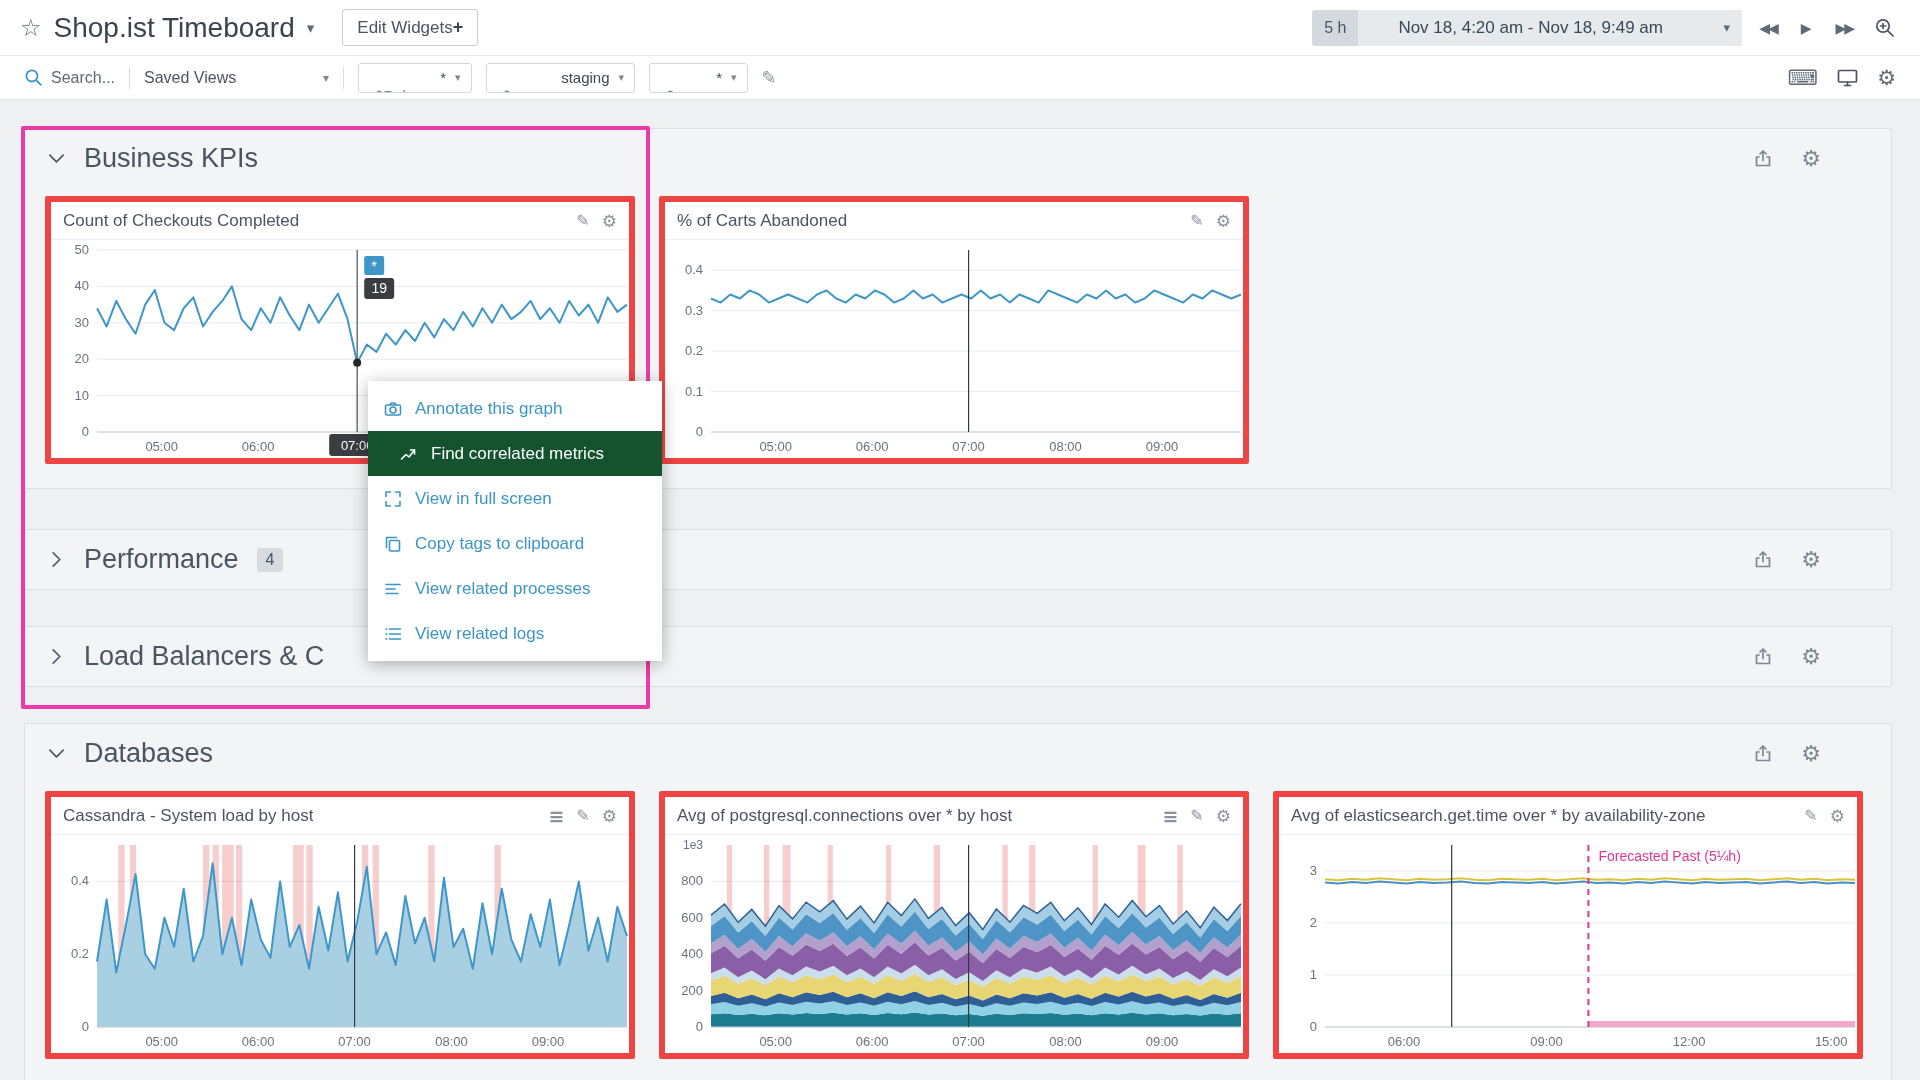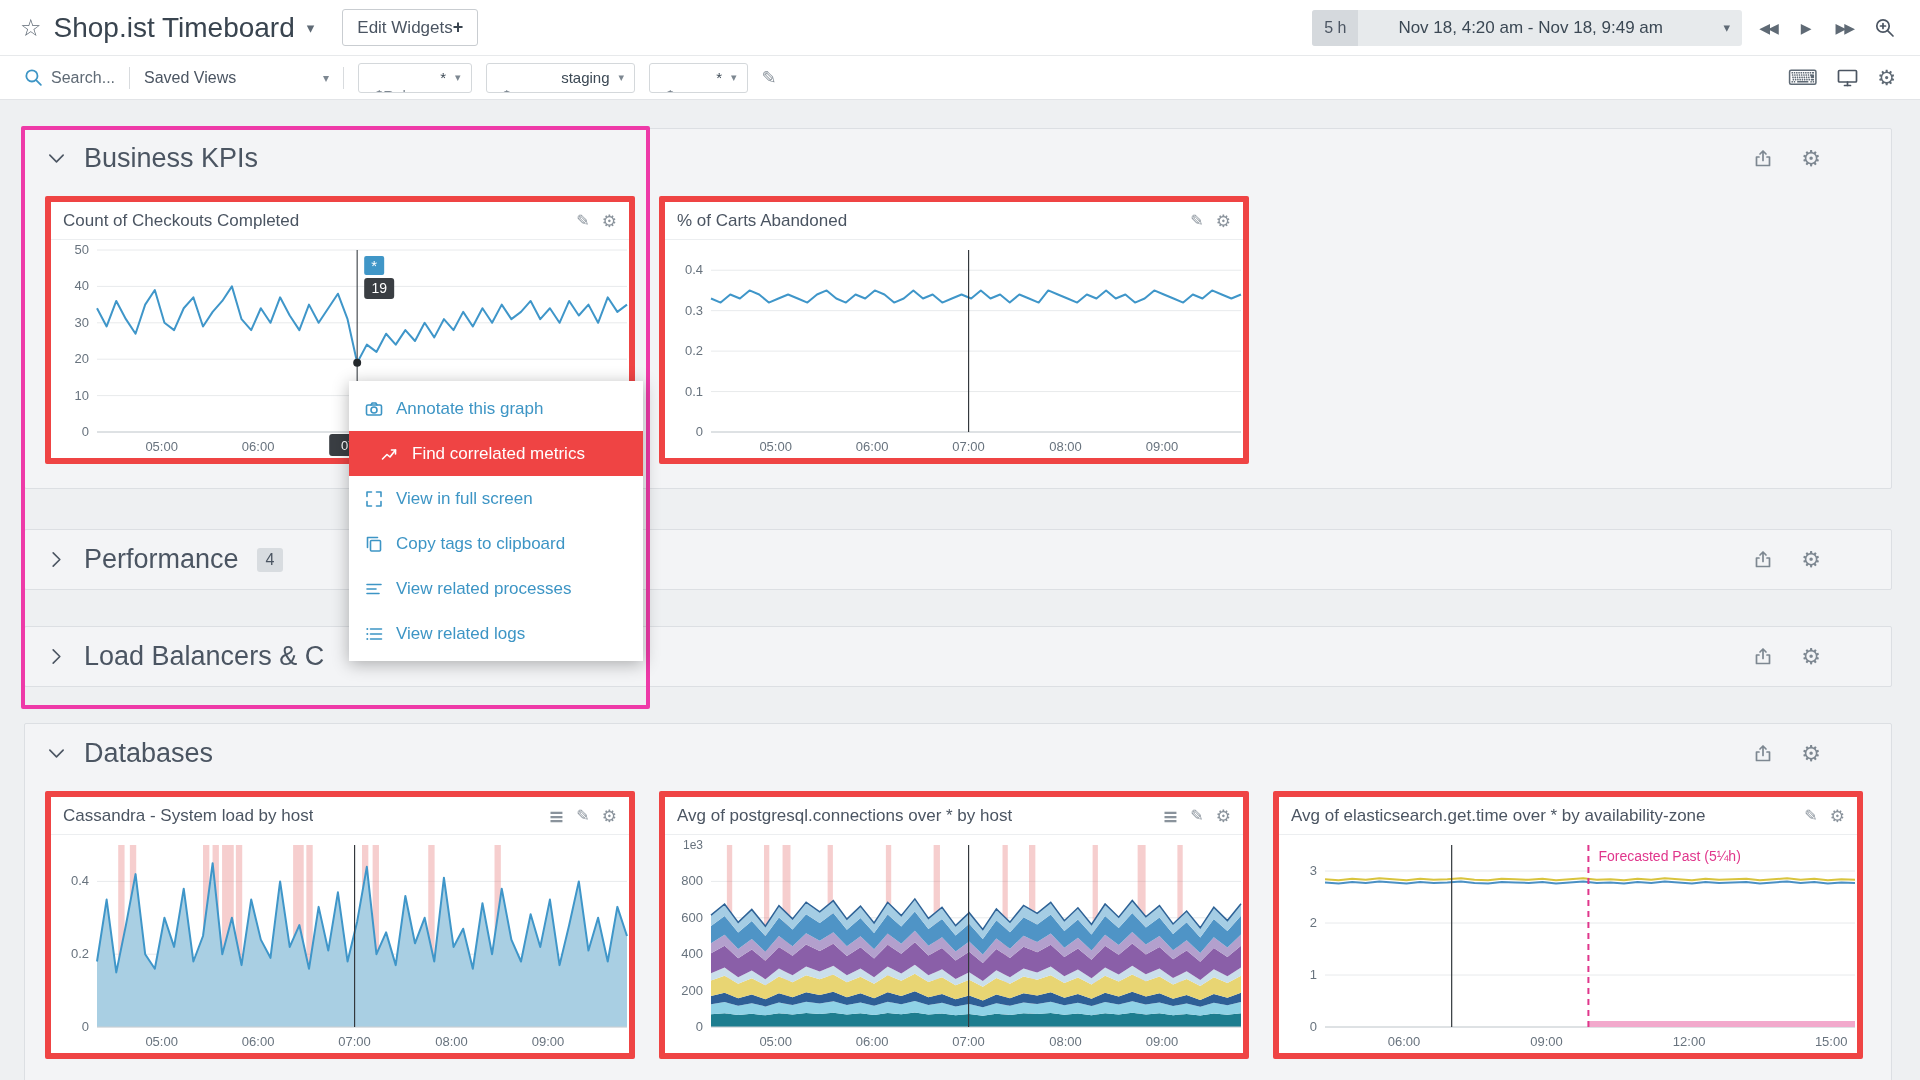--- a/index.html
+++ b/index.html
@@ -68,24 +68,24 @@
   .w-icons .gear { font-size:17px; }
   .w-icons .btn-active { background:#dfe3e6; border-radius:3px; padding:1px 7px; }
   .chart { height:218px; width:100%; }
   svg text { font-family:"Liberation Sans", sans-serif; }
   .widget.stub { min-height:150px; }
 
   
   .highlight-box { position:absolute; left:21px; top:126px; width:629px; height:583px; border:4px solid #ee3aa8; border-radius:2px; pointer-events:none; z-index:40; }
 
   
-  .context-menu { position:absolute; left:349px; top:381px; width:294px; background:#fff; box-shadow:0 3px 16px rgba(0,0,0,.3); z-index:50; padding:5px 0; }
+  .context-menu { position:absolute; left:368px; top:381px; width:294px; background:#fff; box-shadow:0 3px 16px rgba(0,0,0,.3); z-index:50; padding:5px 0; }
   .menu-item { height:45px; display:flex; align-items:center; gap:13px; padding:0 16px; font-size:17px; color:#3d95c5; cursor:pointer; }
   .menu-item svg { stroke:currentColor; fill:none; stroke-width:1.6; stroke-linecap:round; stroke-linejoin:round; flex:0 0 auto; }
-  .menu-item.selected { background:#ef4444; color:#fff;padding-left:32px; }
+  .menu-item.selected { background:#14532d; color:#fff;padding-left:32px; }
 
   .stroke-icon { fill:none; stroke:#7d8791; stroke-width:1.7; stroke-linecap:round; stroke-linejoin:round; }
   .stroke-dark { stroke:#4b5562; }
   .stroke-blue { stroke:#3d95c5; }
 </style>
 </head>
 <body>
 
 <div class="page">
 

